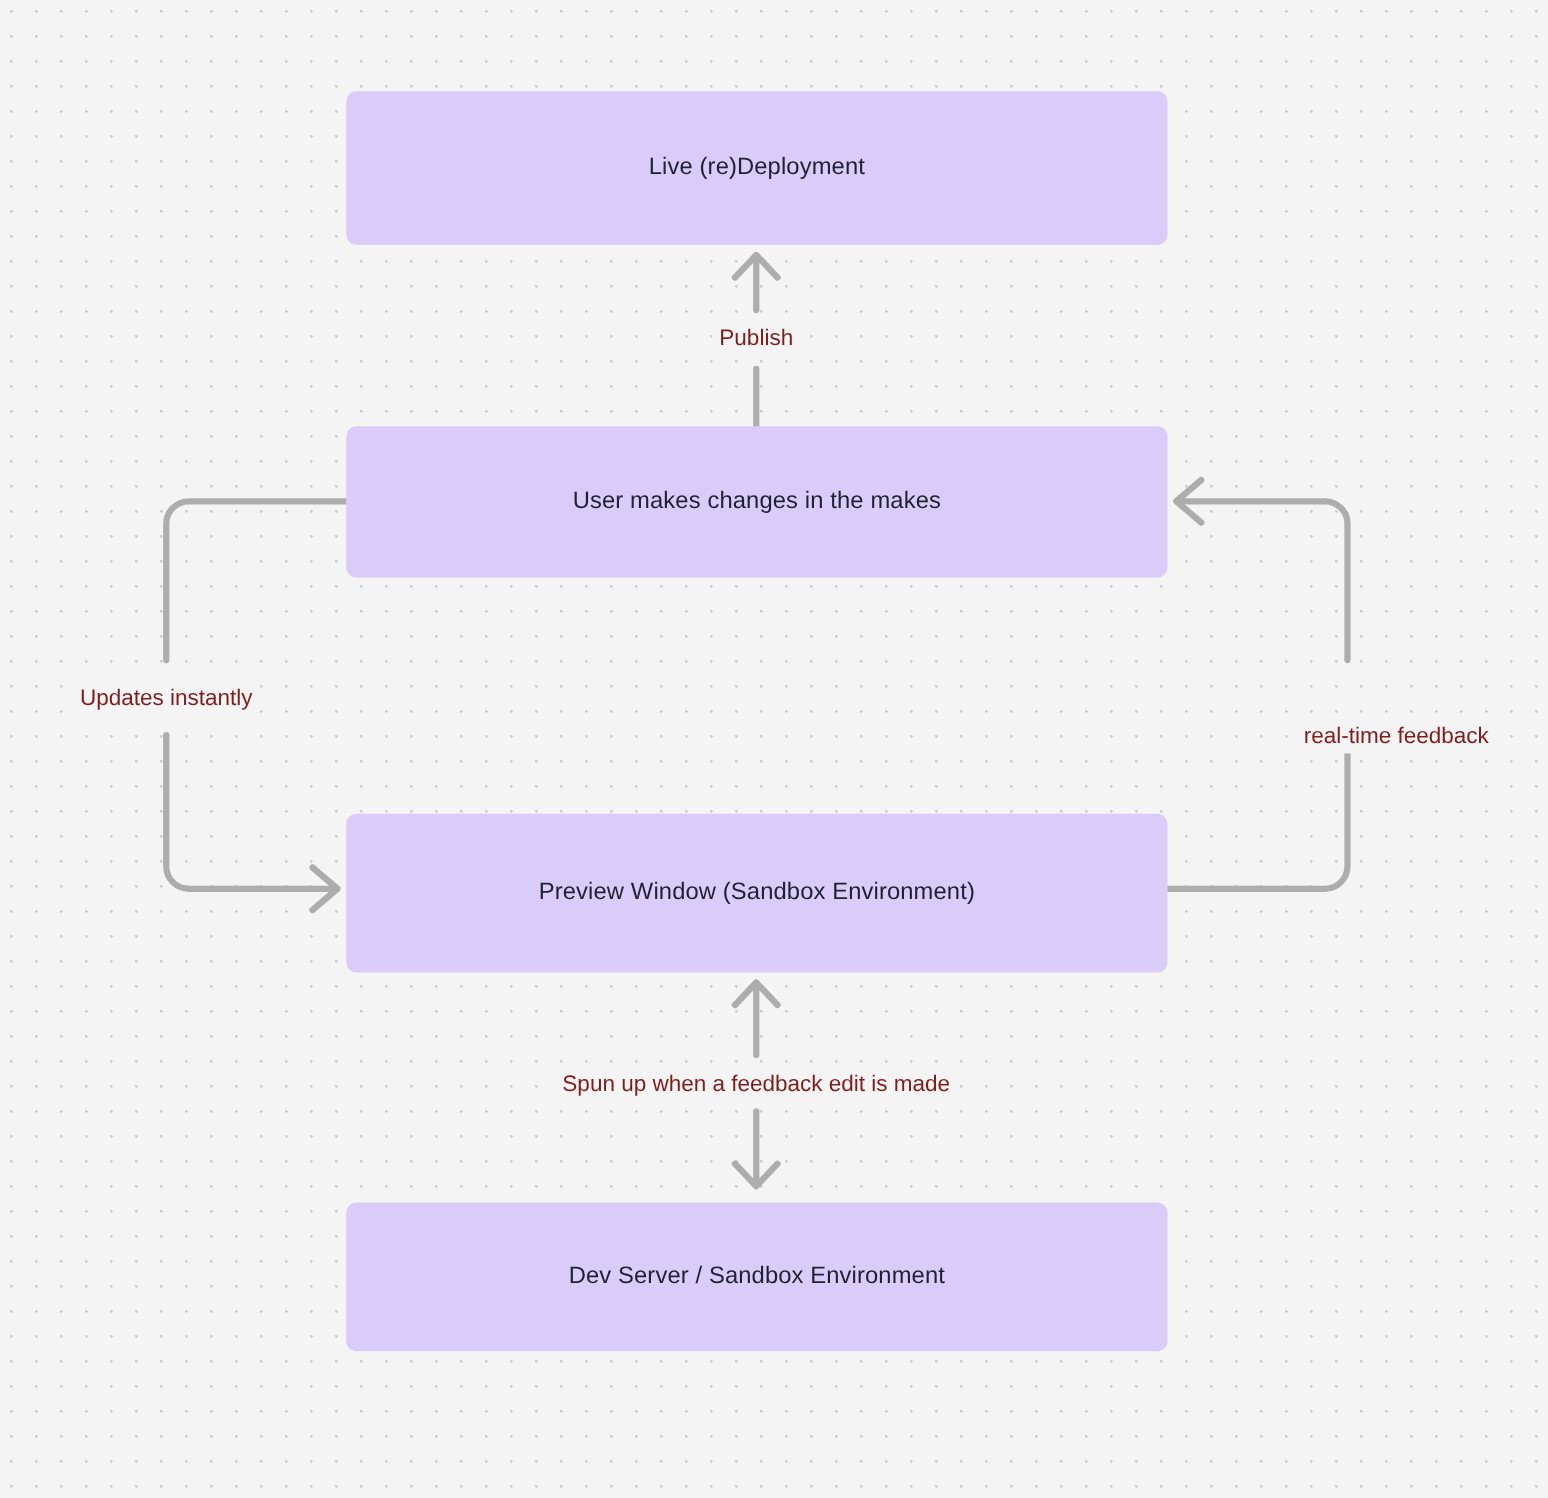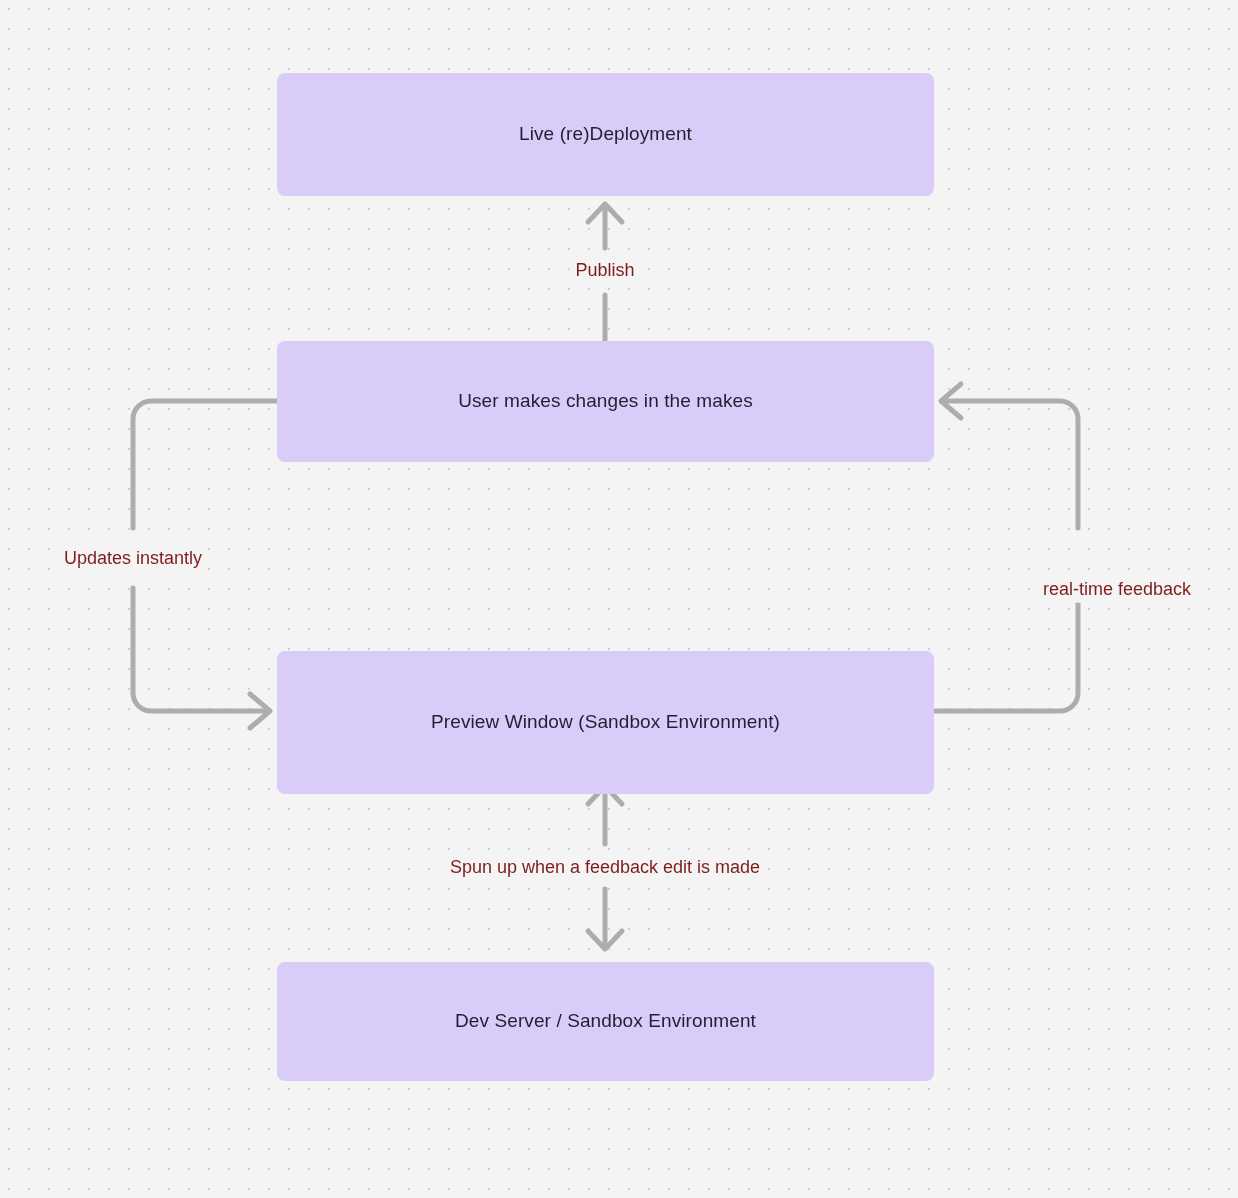--- a/index.html
+++ b/index.html
@@ -98,21 +98,21 @@
   </svg>
 
   <div class="node" style="left:277px; top:73px; width:657px; height:123px;">
     <span>Live (re)Deployment</span>
   </div>
 
   <div class="node" style="left:277px; top:341px; width:657px; height:121px;">
     <span>User makes changes in the makes</span>
   </div>
 
-  <div class="node" style="left:277px; top:651px; width:657px; height:143px;justify-content:center;">
+  <div class="node" style="left:277px; top:651px; width:657px; height:127px;justify-content:center;">
     <span>Preview Window (Sandbox Environment)</span>
   </div>
 
   <div class="node" style="left:277px; top:962px; width:657px; height:119px;text-align:right;">
     <span>Dev Server / Sandbox Environment</span>
   </div>
 
   <div class="edge-label center" style="left:605px; top:270px;">Publish</div>
 
   <div class="edge-label center" style="left:133px; top:558px;">Updates instantly</div>

